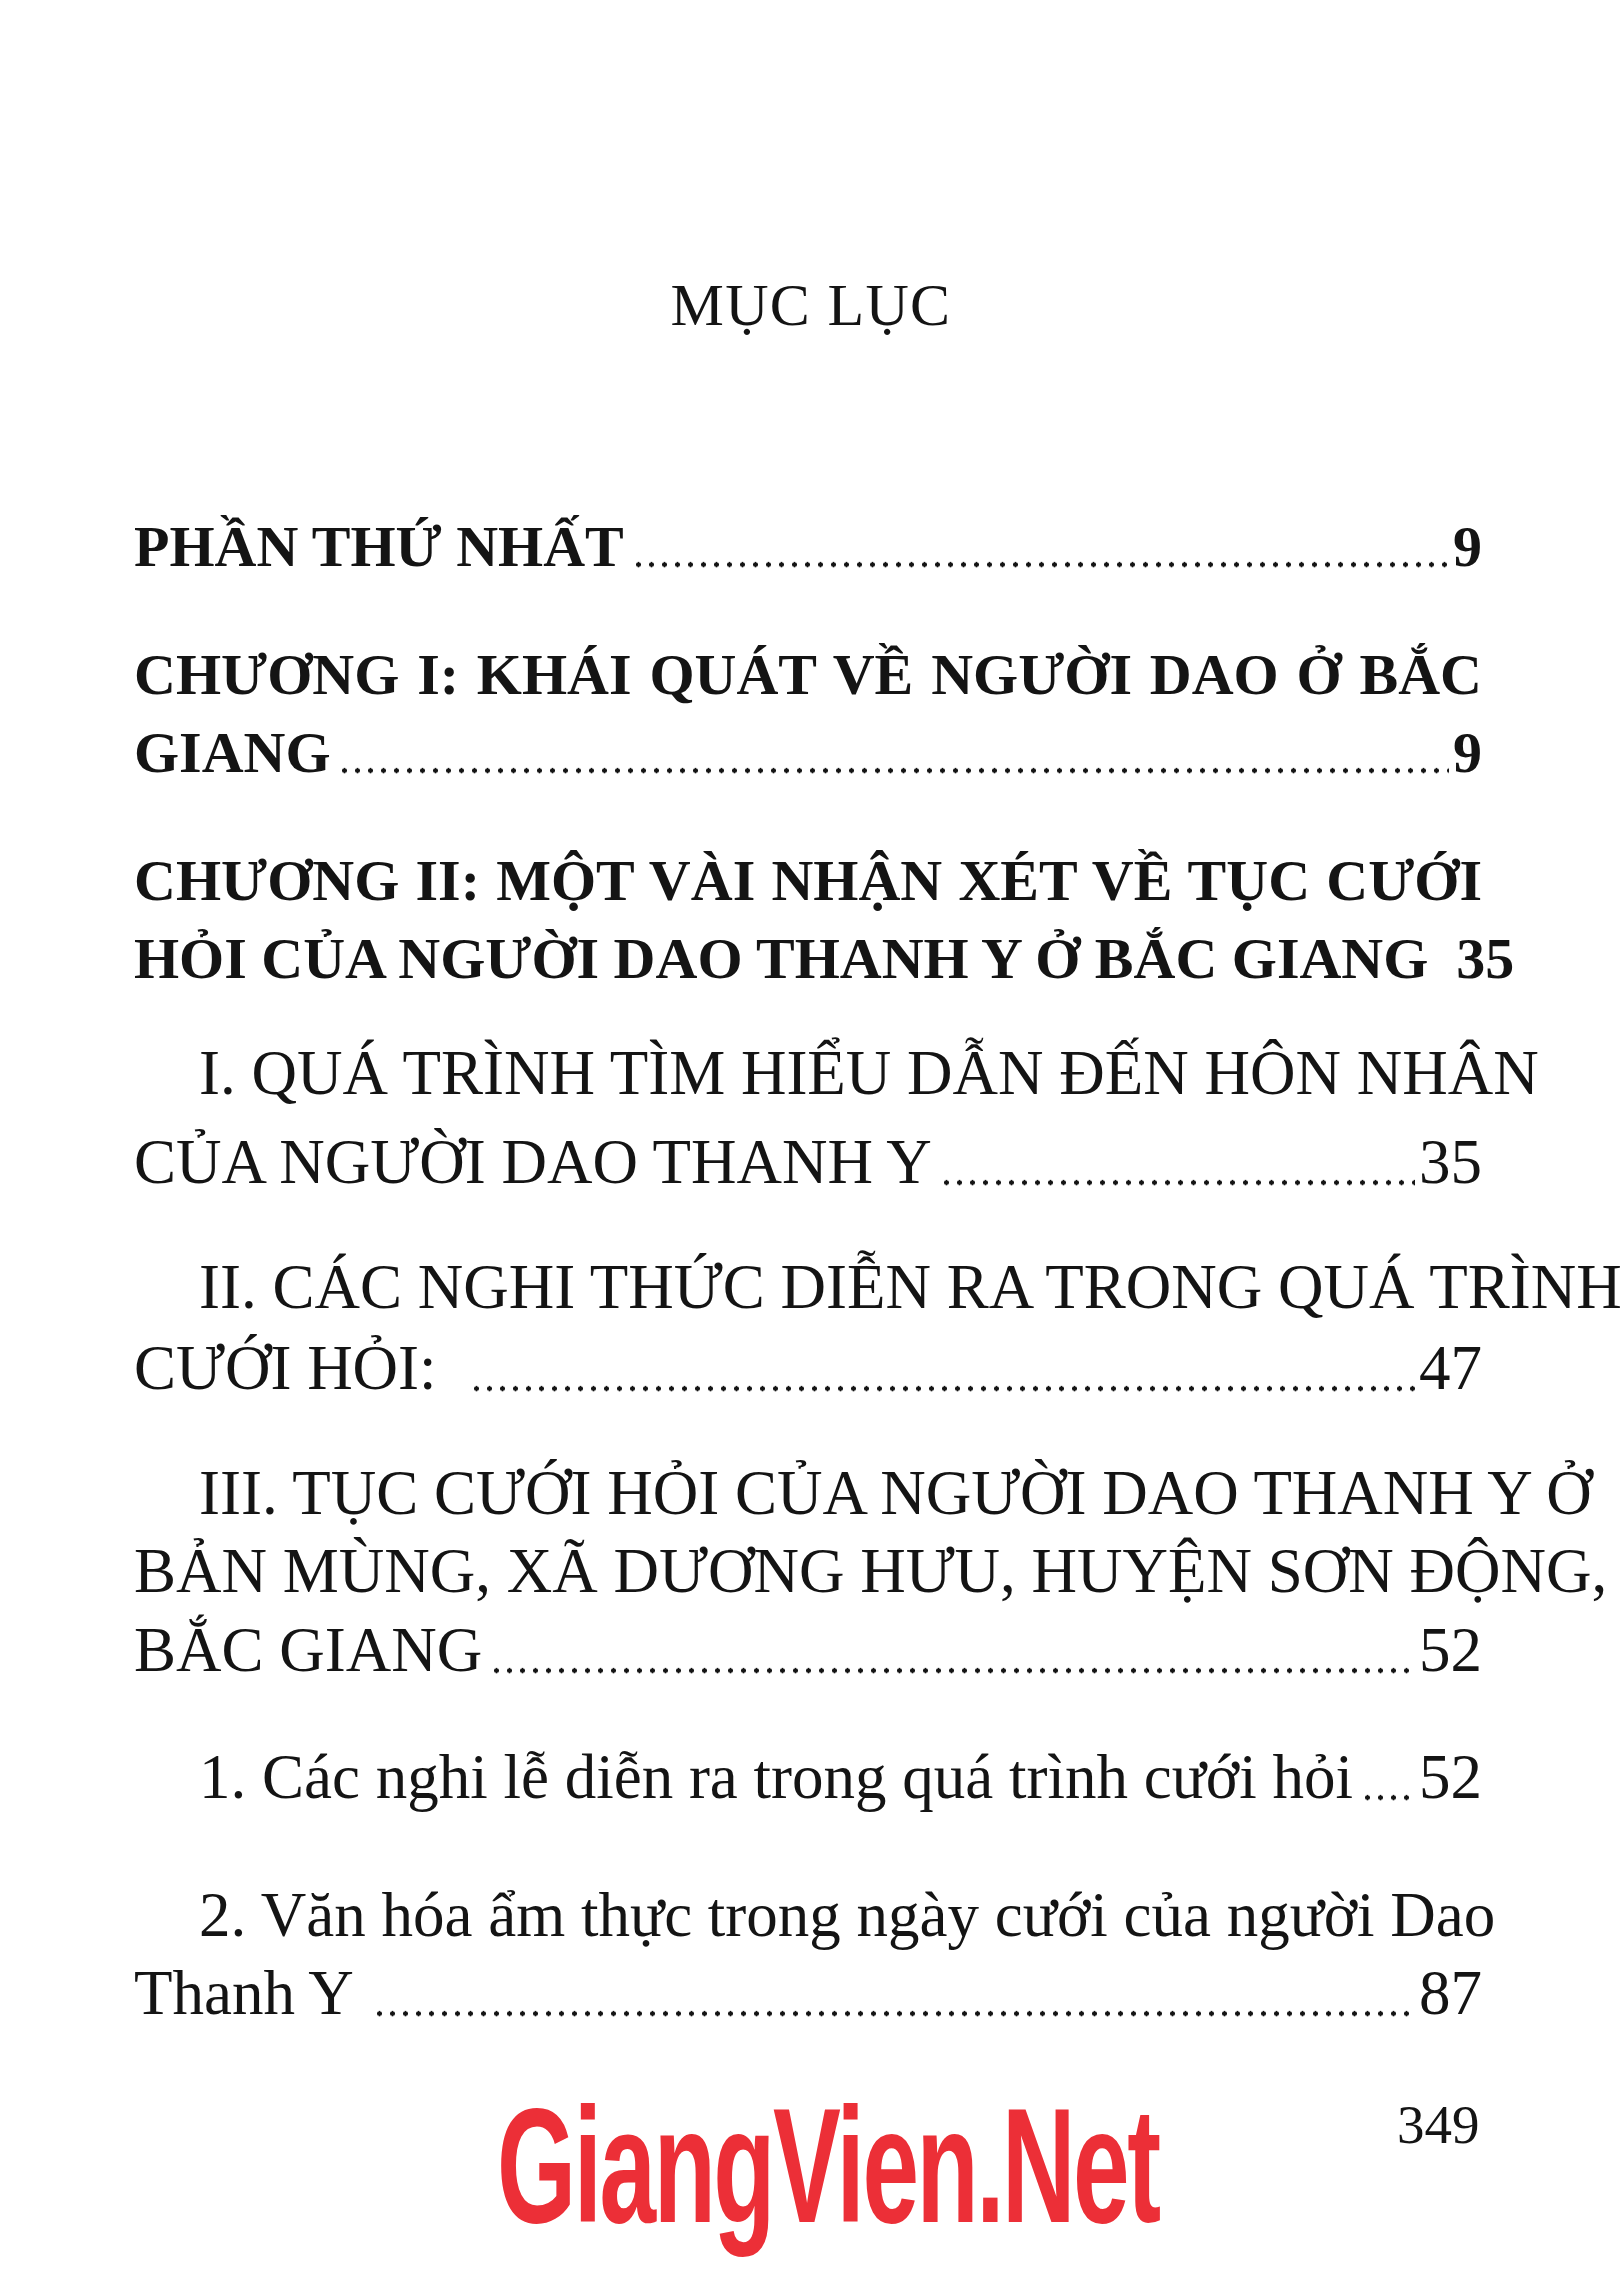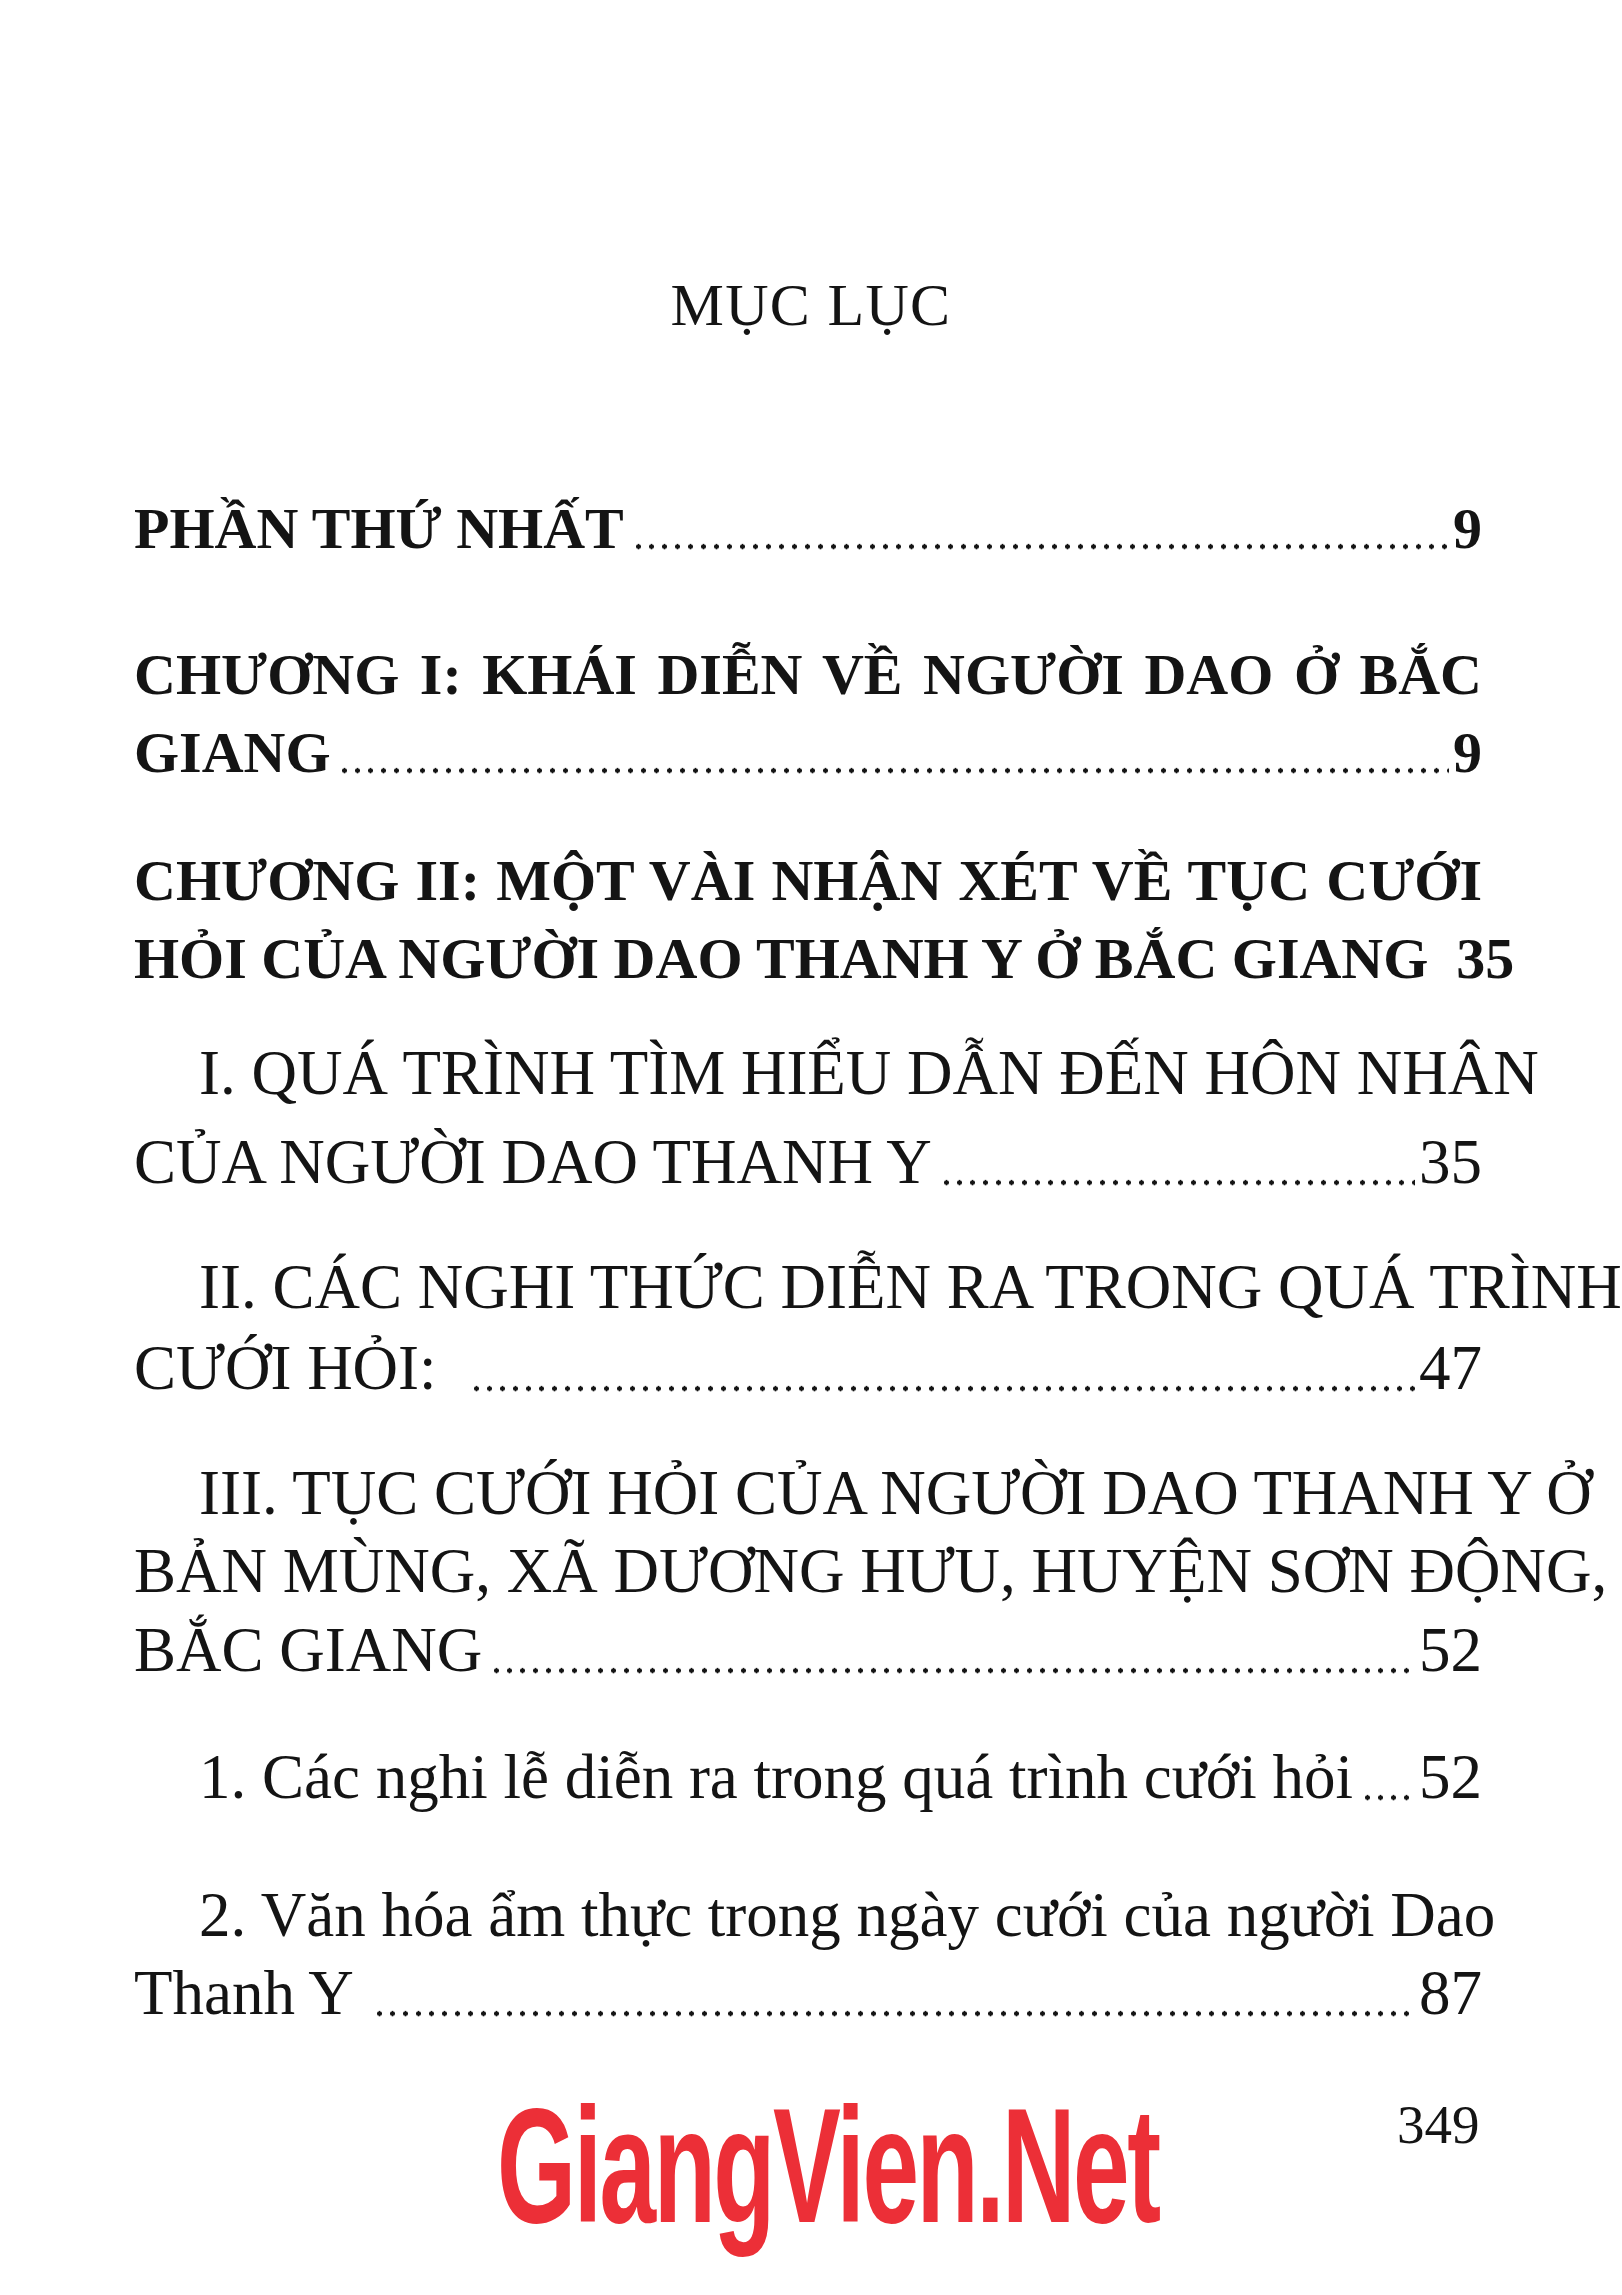--- a/index.html
+++ b/index.html
@@ -38,30 +38,30 @@
   }
 </style>
 </head>
 <body>
 
 <div class="title">MỤC LỤC</div>
 
 <div>
 
   <div class="entry" style="top:0;">
-    <div class="line bold" style="top:479px;">
+    <div class="line bold" style="top:497px;">
       <span class="txt">PHẦN THỨ NHẤT</span>
       <span class="dots"></span>
       <span class="page">9</span>
     </div>
   </div>
 
   <div class="entry" style="top:0;">
     <div class="line bold" style="top:625px; justify-content:space-between;">
-      <span class="txt" style="width:100%; text-align:justify; text-align-last:justify;">CHƯƠNG I: KHÁI DIỄN VỀ NGƯỜI DAO Ở BẮC</span>
+      <span class="txt" style="width:100%; text-align:justify; text-align-last:justify;">CHƯƠNG I: KHÁI QUÁT VỀ NGƯỜI DAO Ở BẮC</span>
     </div>
     <div class="line bold" style="top:703px;">
       <span class="txt">GIANG</span>
       <span class="dots"></span>
       <span class="page">9</span>
     </div>
   </div>
 
   <div class="entry" style="top:0;">
     <div class="line bold" style="top:831px;">

